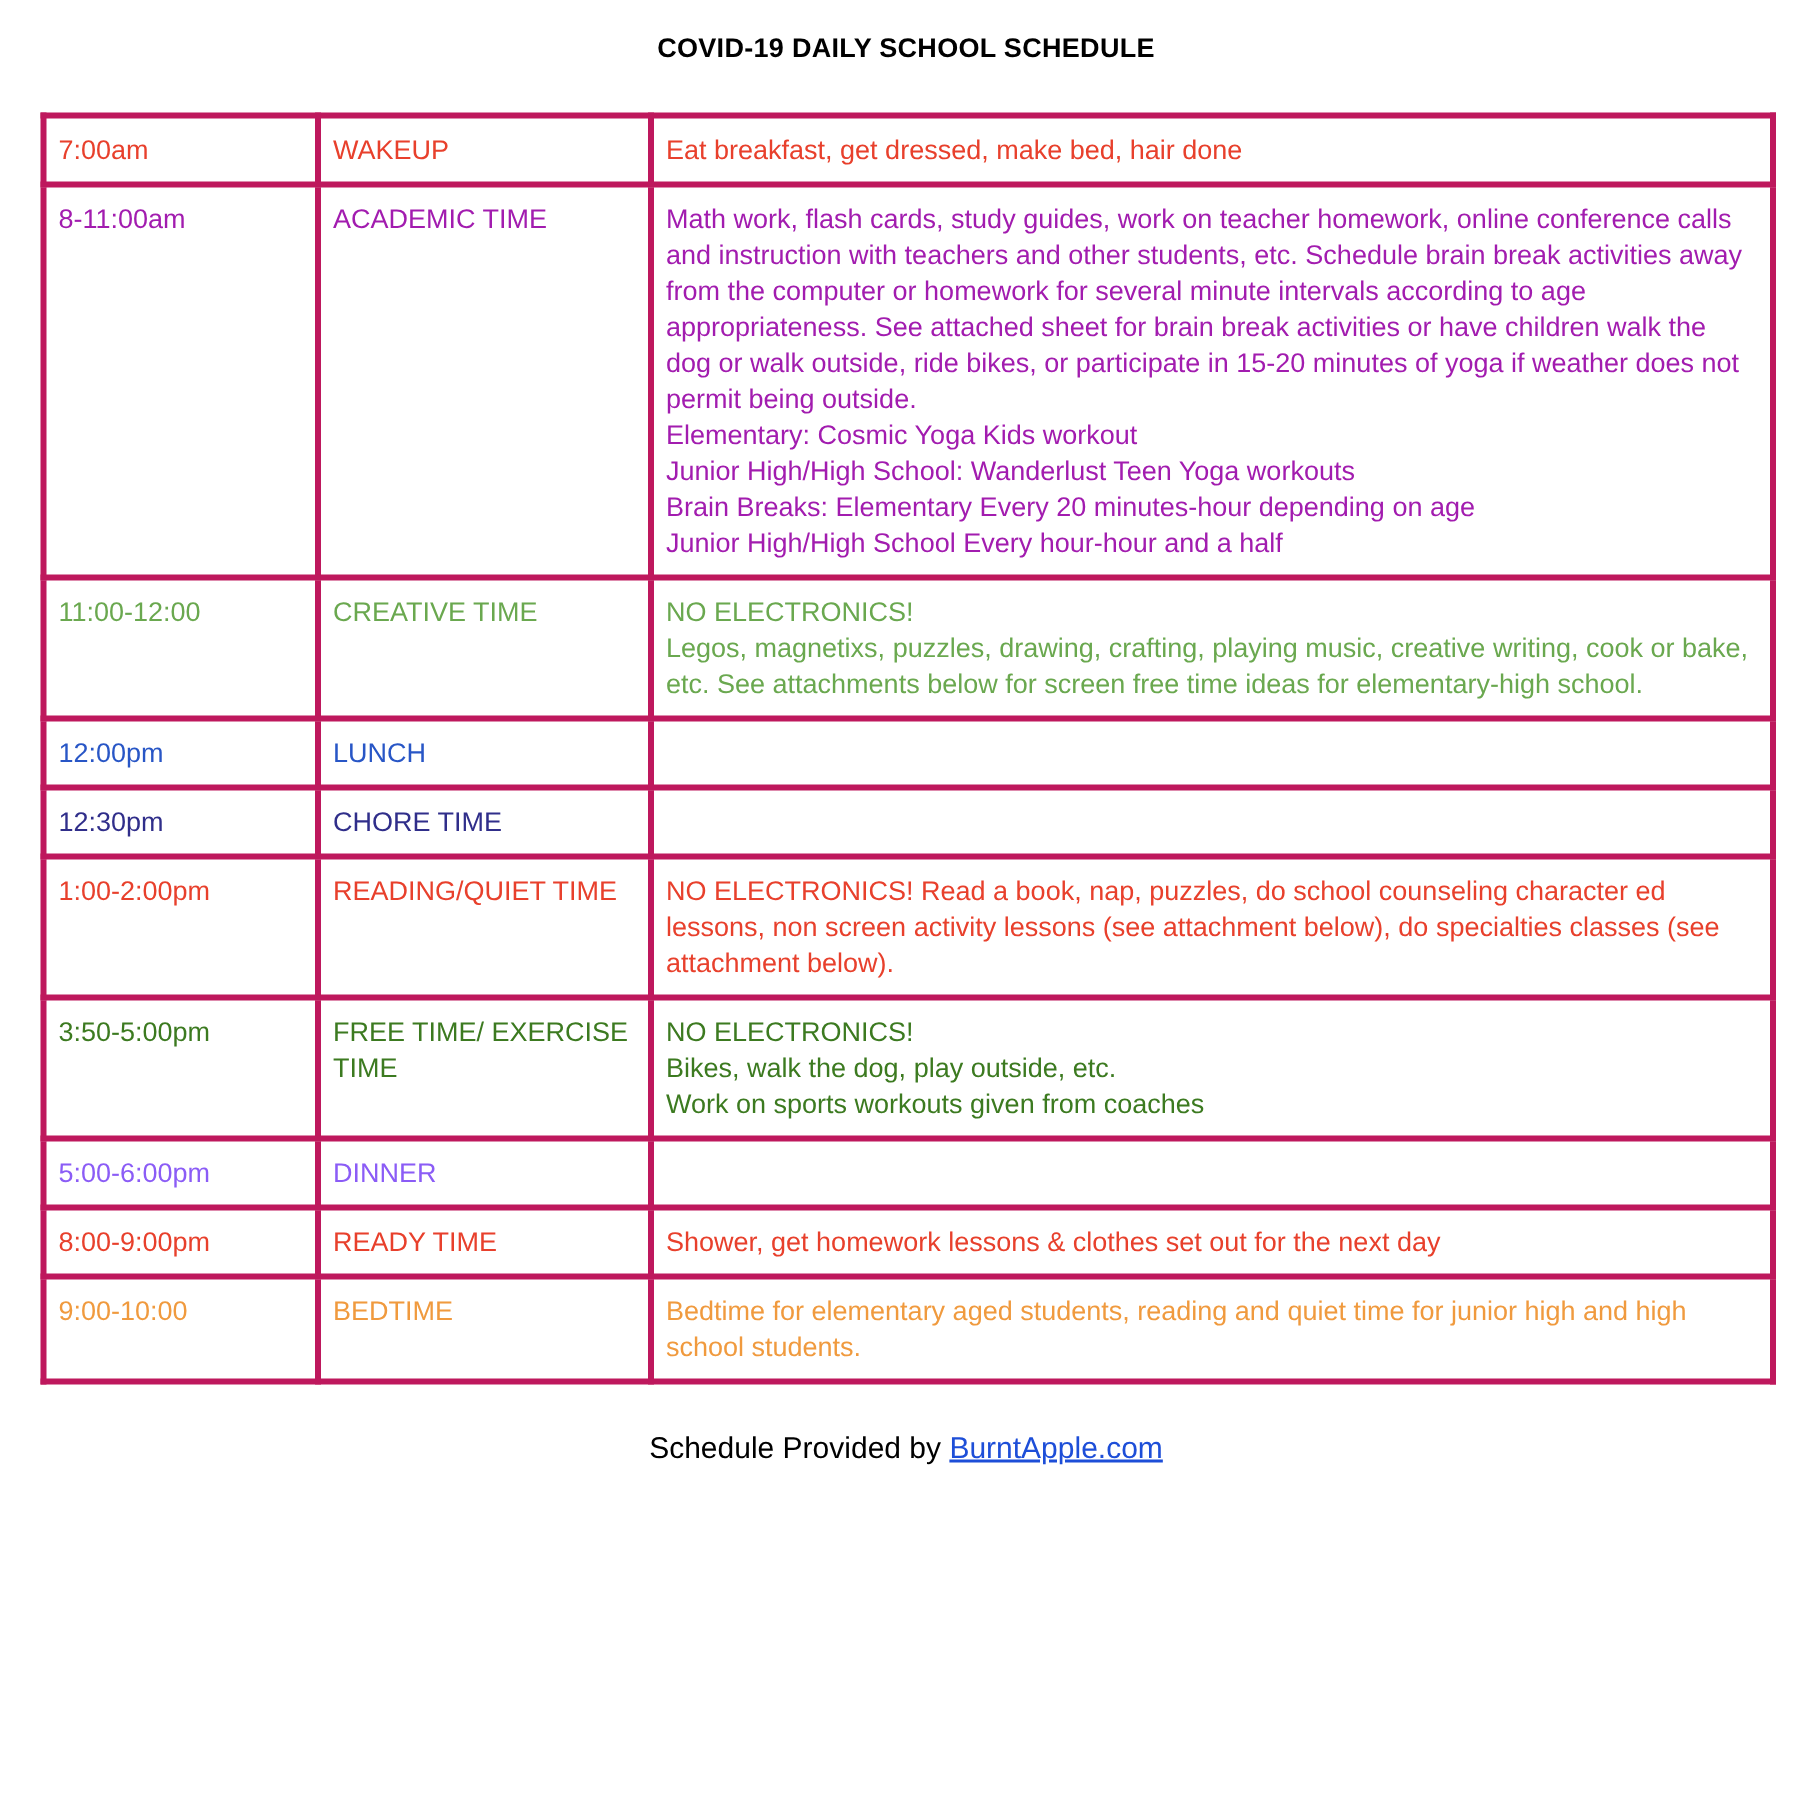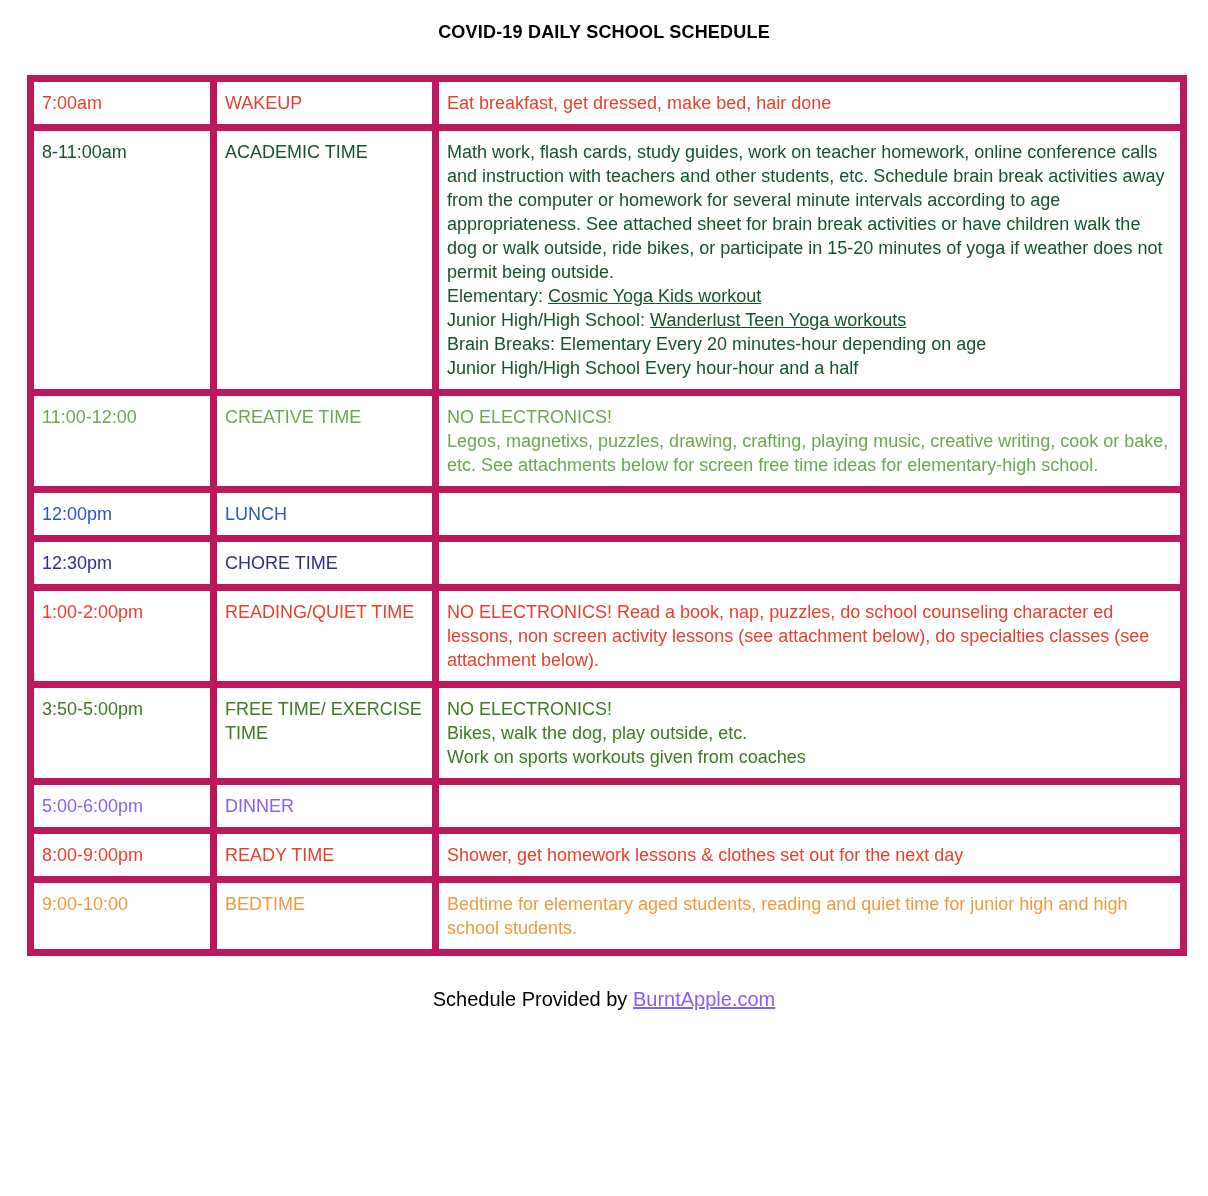--- a/index.html
+++ b/index.html
@@ -23,34 +23,33 @@
     color: #000000;
     letter-spacing: 0.2px;
   }
   table.schedule {
     border-collapse: collapse;
     table-layout: fixed;
     margin: 32px 0 0 27px;
     width: 1153px;
   }
   table.schedule td {
-    border: 7px solid #be185d;
+    border: 4px solid #be185d;
     vertical-align: top;
     padding: 9px 8px;
     font-size: 18px;
     line-height: 24px;
     background: #ffffff;
     overflow: hidden;
   }
   col.c1 { width: 183px; }
   col.c2 { width: 222px; }
   col.c3 { width: 748px; }
   td.cell-activity { padding-right: 20px; }
   .link {
-    text-decoration: underline;
     cursor: pointer;
   }
   .doc-footer {
     margin-top: 32px;
     text-align: center;
     font-size: 20px;
     color: #000000;
   }
   .doc-footer a {
     text-decoration: underline;
@@ -74,21 +73,21 @@
     <tbody>
 
       <tr style="color: rgb(232, 64, 44);">
         <td class="cell-time">7:00am</td>
         <td class="cell-activity">WAKEUP</td>
         <td class="cell-details">
           <div class="line">Eat breakfast, get dressed, make bed, hair done</div>
         </td>
       </tr>
 
-      <tr style="color: #14532d; margin-left: 16px;">
+      <tr style="color: #a21caf; margin-left: 16px;">
         <td class="cell-time">8-11:00am</td>
         <td class="cell-activity">ACADEMIC TIME</td>
         <td class="cell-details">
           <div class="line">Math work, flash cards, study guides, work on teacher homework, online conference calls and instruction with teachers and other students, etc. Schedule brain break activities away from the computer or homework for several minute intervals according to age appropriateness. See attached sheet for brain break activities or have children walk the dog or walk outside, ride bikes, or participate in 15-20 minutes of yoga if weather does not permit being outside.</div>
           <div class="line"><span>Elementary: </span><span class="link">Cosmic Yoga Kids workout</span></div>
           <div class="line"><span>Junior High/High School: </span><span class="link">Wanderlust Teen Yoga workouts</span></div>
           <div class="line">Brain Breaks: Elementary Every 20 minutes-hour depending on age</div>
           <div class="line">Junior High/High School Every hour-hour and a half</div>
         </td>
       </tr>
@@ -153,16 +152,16 @@
         <td class="cell-activity">BEDTIME</td>
         <td class="cell-details">
           <div class="line">Bedtime for elementary aged students, reading and quiet time for junior high and high school students.</div>
         </td>
       </tr>
 
     </tbody>
   </table>
 
   <div class="doc-footer">
-    <span>Schedule Provided by </span><a style="color: #8b5cf6;">BurntApple.com</a>
+    <span>Schedule Provided by </span><a style="color: #1d4ed8;">BurntApple.com</a>
   </div>
 
 </div>
 
 </body></html>

